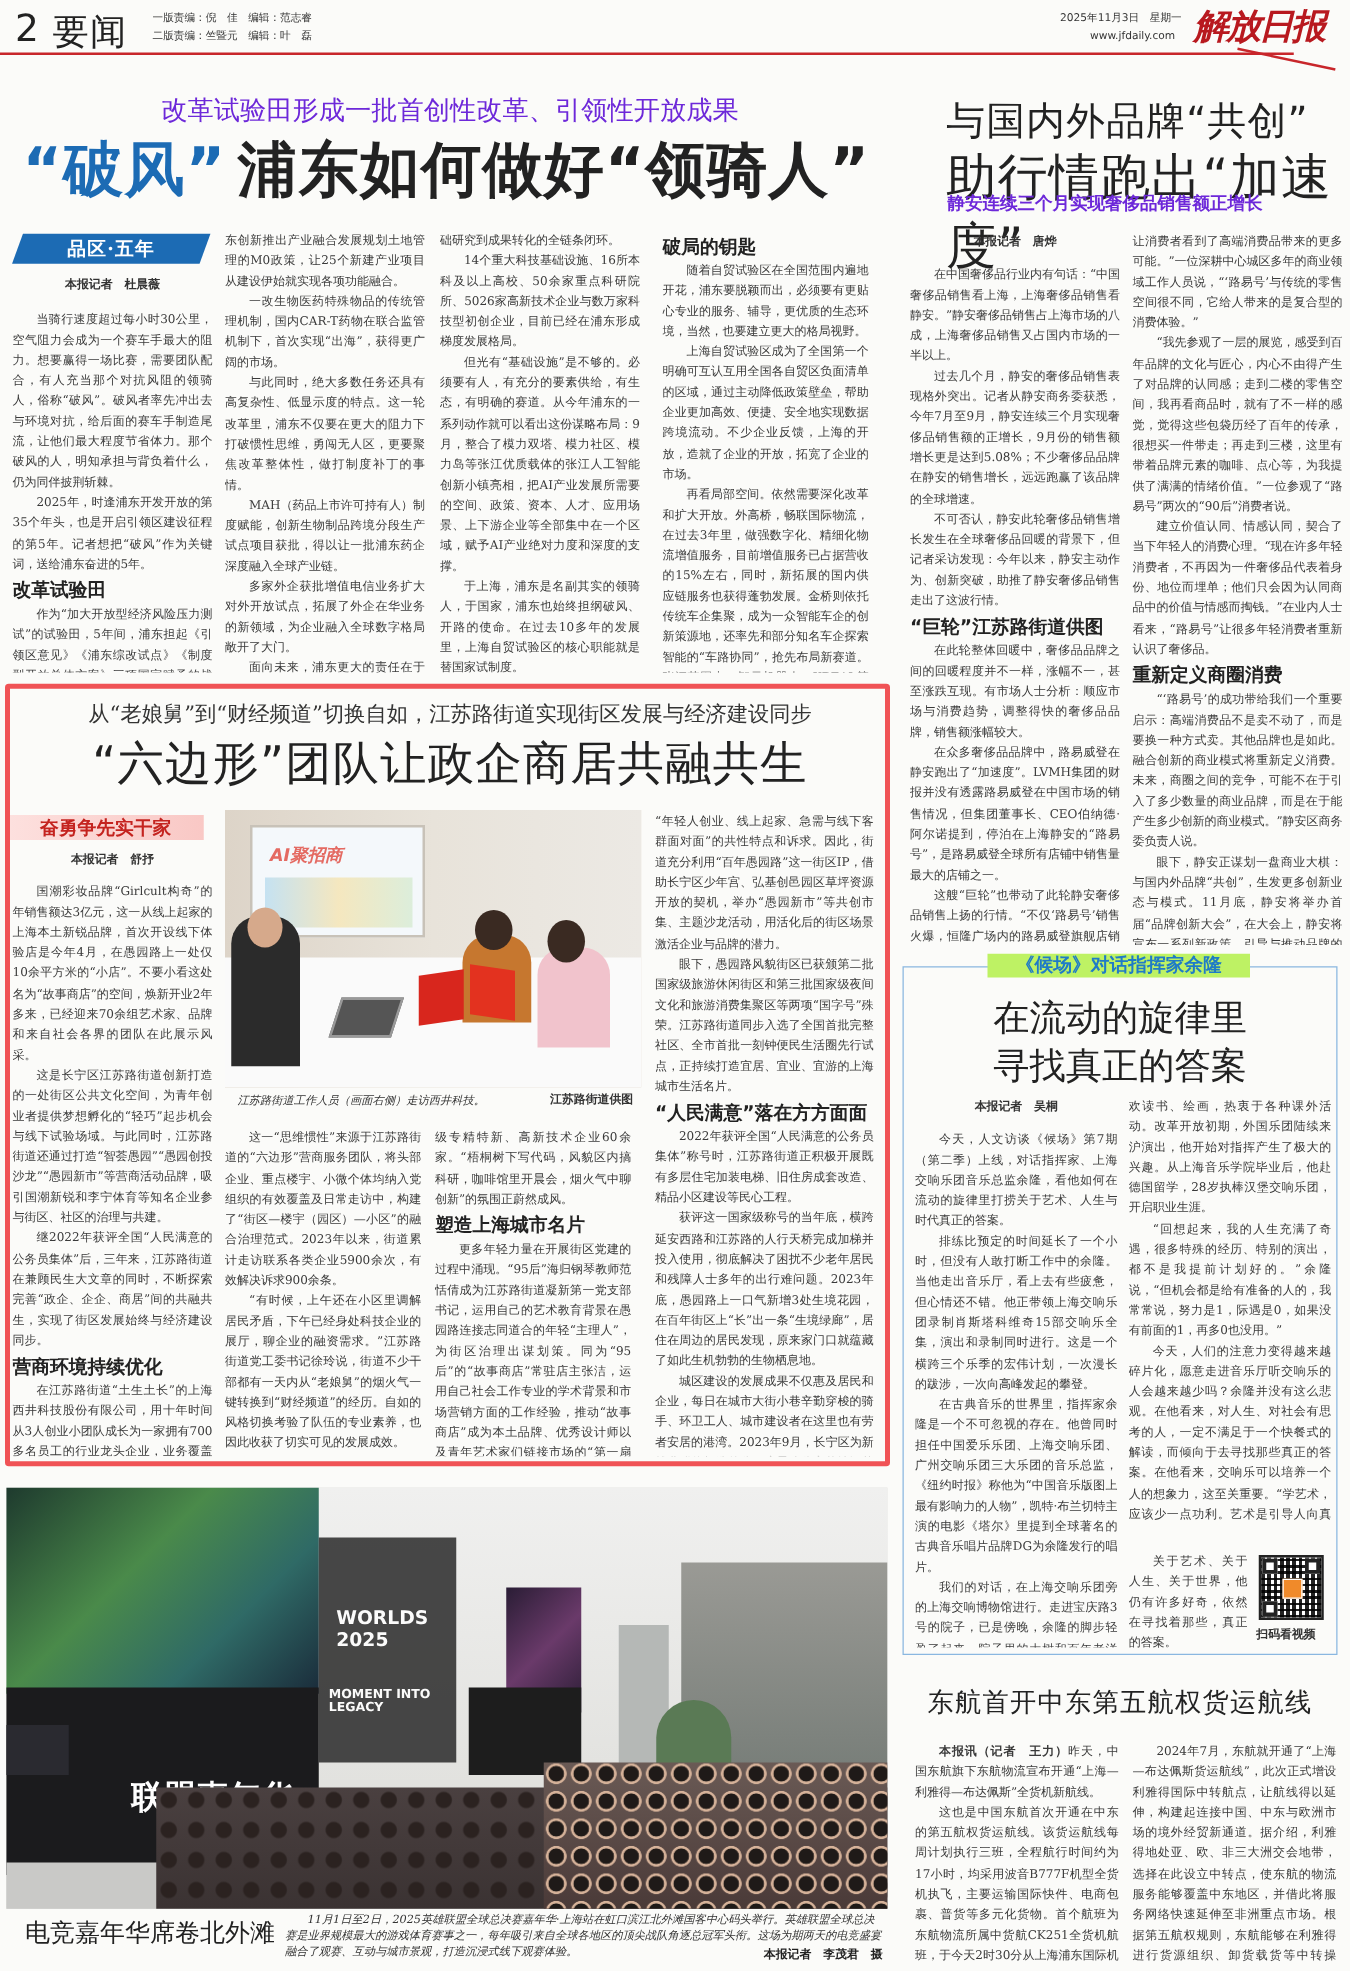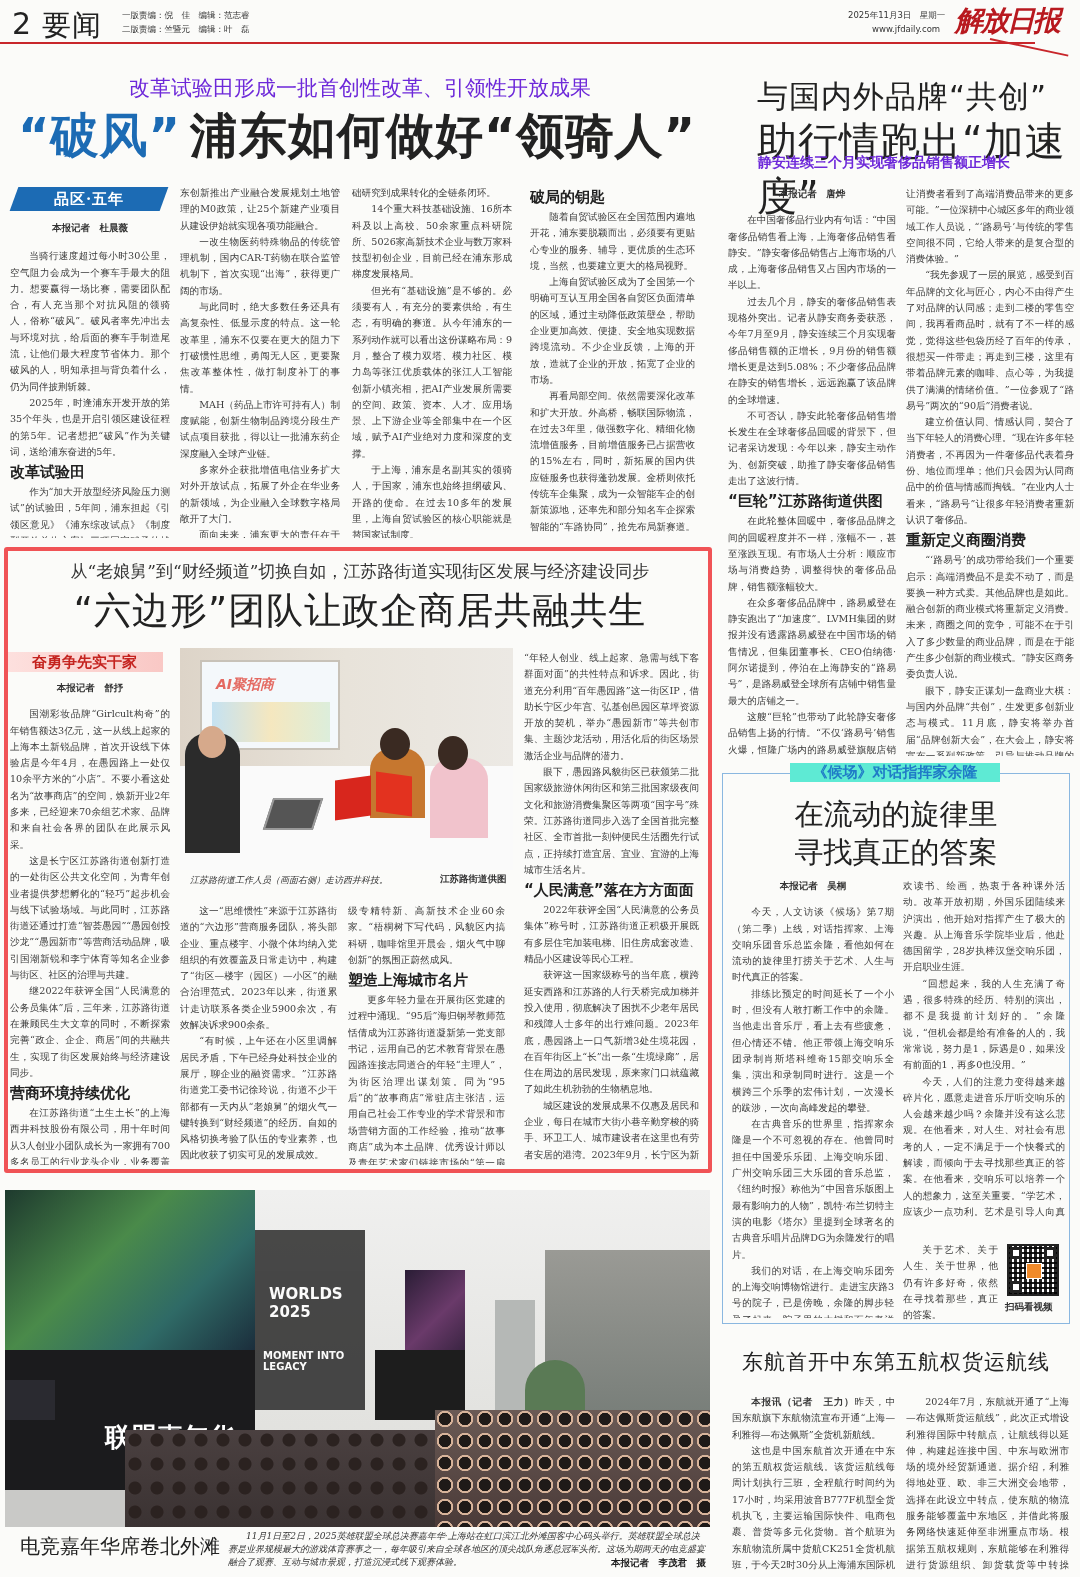--- a/index.html
+++ b/index.html
@@ -27,21 +27,21 @@
 
   
   #section-tag { left: 14px; top: 187px; width: 150px; height: 24px; background: #1c6bb4; transform: skewX(-20deg); }
   #section-tag-text { left: 14px; top: 187px; width: 150px; height: 24px; color: #fff; font-weight: bold; font-size: 15px; text-align: center; line-height: 24px; letter-spacing: 1px; }
 
   #fenyong { left: 8px; top: 652px; width: 155px; height: 20px; background: linear-gradient(to right, #fde0de, #f9c8c5); }
   #fenyong-text { left: 8px; top: 652px; width: 150px; font-weight: bold; font-size: 15px; color: #c4231f; line-height: 20px; padding-left: 24px; }
 
   .photo { position: absolute; overflow: hidden; }
   #hou-box { left: 722px; top: 773px; width: 348px; height: 551px; border: 1.5px solid #8ab7e0; }
-  #hou-label { left: 790px; top: 763px; width: 210px; background: #5eead4; text-align: center; font-family: "DejaVu Sans", sans-serif; font-weight: bold; font-size: 15px; color: #1f7bc7; }
+  #hou-label { left: 790px; top: 763px; width: 210px; background: #bef264; text-align: center; font-family: "DejaVu Sans", sans-serif; font-weight: bold; font-size: 15px; color: #1f7bc7; }
 </style>
 </head>
 <body>
 
 <div id="masthead" class="abs">
   <div id="page-num" class="abs">2</div>
   <div id="section-name" class="abs">要闻</div>
   <div class="abs editors" style="left:122px;top:9px;">一版责编：倪　佳　编辑：范志睿</div>
   <div class="abs editors" style="left:122px;top:23px;">二版责编：竺暨元　编辑：叶　磊</div>
   <div class="abs editors" style="left:848px;top:9px;">2025年11月3日　星期一</div>

